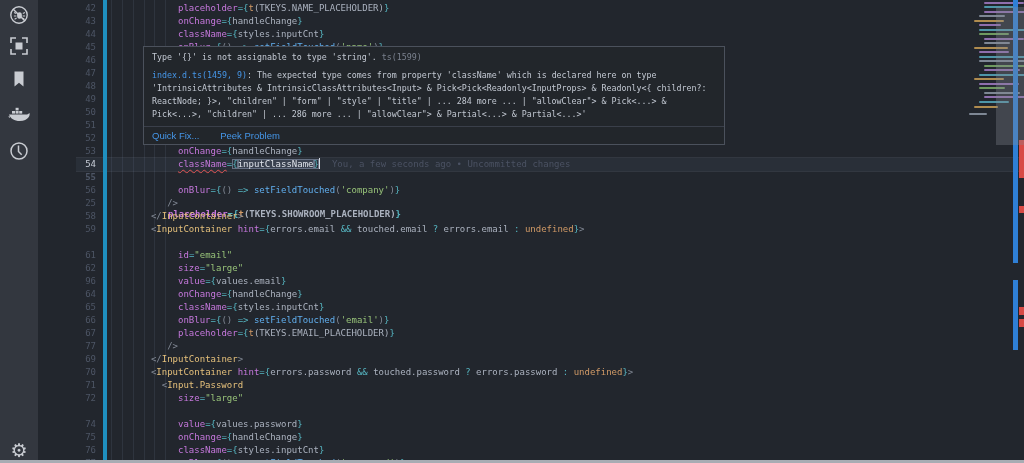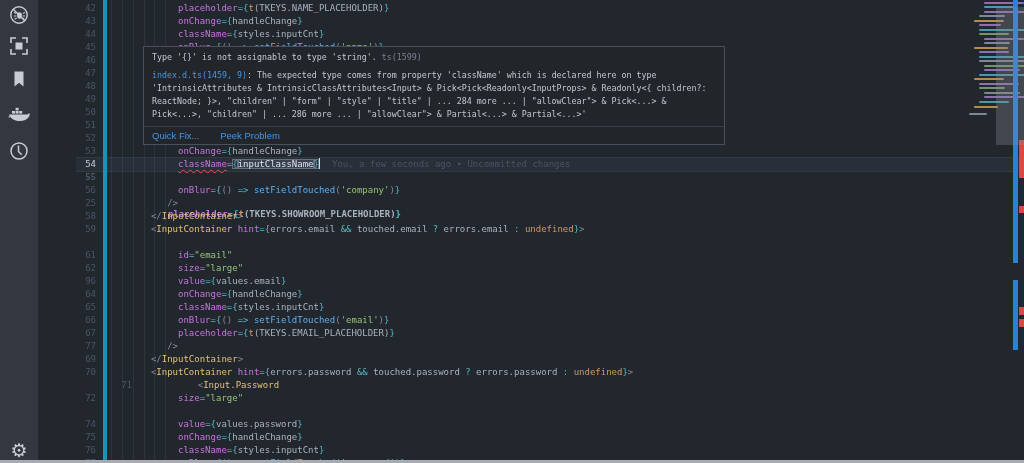--- a/index.html
+++ b/index.html
@@ -127,21 +127,21 @@
         <div class="row" style="top: 248.5px;"><span class="lnum">61</span><span class="code" style="padding-left: 65.04px;"><span class="t-a">id</span><span class="t-b">=</span><span class="t-s">"email"</span></span></div>
         <div class="row" style="top: 261.5px;"><span class="lnum">62</span><span class="code" style="padding-left: 65.04px;"><span class="t-a">size</span><span class="t-b">=</span><span class="t-s">"large"</span></span></div>
         <div class="row" style="top: 274.5px;"><span class="lnum">96</span><span class="code" style="padding-left: 65.04px;"><span class="t-a">value</span><span class="t-b">={</span><span class="t-i">values.email</span><span class="t-b">}</span></span></div>
         <div class="row" style="top: 287.5px;"><span class="lnum">64</span><span class="code" style="padding-left: 65.04px;"><span class="t-a">onChange</span><span class="t-b">={</span><span class="t-i">handleChange</span><span class="t-b">}</span></span></div>
         <div class="row" style="top: 300.5px;"><span class="lnum">65</span><span class="code" style="padding-left: 65.04px;"><span class="t-a">className</span><span class="t-b">={</span><span class="t-i">styles.inputCnt</span><span class="t-b">}</span></span></div>
         <div class="row" style="top: 313.5px;"><span class="lnum">66</span><span class="code" style="padding-left: 65.04px;"><span class="t-a">onBlur</span><span class="t-b">={</span><span class="t-p">() </span><span class="t-b">=&gt; </span><span class="t-f">setFieldTouched</span><span class="t-p">(</span><span class="t-s">'email'</span><span class="t-p">)</span><span class="t-b">}</span></span></div>
         <div class="row" style="top: 326.5px;"><span class="lnum">67</span><span class="code" style="padding-left: 65.04px;"><span class="t-a">placeholder</span><span class="t-b">={</span><span class="t-o">t</span><span class="t-i">(TKEYS.EMAIL_PLACEHOLDER)</span><span class="t-b">}</span></span></div>
         <div class="row" style="top: 339.5px;"><span class="lnum">77</span><span class="code" style="padding-left: 54.2px;"><span class="t-p">/&gt;</span></span></div>
         <div class="row" style="top: 352.5px;"><span class="lnum">69</span><span class="code" style="padding-left: 37.94px;"><span class="t-p">&lt;/</span><span class="t-c">InputContainer</span><span class="t-p">&gt;</span></span></div>
         <div class="row" style="top: 365.5px;"><span class="lnum">70</span><span class="code" style="padding-left: 37.94px;"><span class="t-p">&lt;</span><span class="t-c">InputContainer</span><span class="t-i"> </span><span class="t-a">hint</span><span class="t-b">={</span><span class="t-i">errors.password </span><span class="t-b">&amp;&amp; </span><span class="t-i">touched.password </span><span class="t-b">? </span><span class="t-i">errors.password </span><span class="t-b">: </span><span class="t-o">undefined</span><span class="t-b">}</span><span class="t-p">&gt;</span></span></div>
-        <div class="row" style="top: 378.5px; margin-left: 36px;"><span class="lnum">71</span><span class="code" style="padding-left: 48.78px;"><span class="t-p">&lt;</span><span class="t-c">Input.Password</span></span></div>
+        <div class="row" style="top: 378.5px;"><span class="lnum">71</span><span class="code" style="padding-left: 48.78px;"><span class="t-p">&lt;</span><span class="t-c">Input.Password</span></span></div>
         <div class="row" style="top: 391.5px;"><span class="lnum">72</span><span class="code" style="padding-left: 65.04px;"><span class="t-a">size</span><span class="t-b">=</span><span class="t-s">"large"</span></span></div>
         <div class="row" style="top: 417.5px;"><span class="lnum">74</span><span class="code" style="padding-left: 65.04px;"><span class="t-a">value</span><span class="t-b">={</span><span class="t-i">values.password</span><span class="t-b">}</span></span></div>
         <div class="row" style="top: 430.5px;"><span class="lnum">75</span><span class="code" style="padding-left: 65.04px;"><span class="t-a">onChange</span><span class="t-b">={</span><span class="t-i">handleChange</span><span class="t-b">}</span></span></div>
         <div class="row" style="top: 443.5px;"><span class="lnum">76</span><span class="code" style="padding-left: 65.04px;"><span class="t-a">className</span><span class="t-b">={</span><span class="t-i">styles.inputCnt</span><span class="t-b">}</span></span></div>
         <div class="row" style="top: 456.5px;"><span class="lnum">77</span><span class="code" style="padding-left: 65.04px;"><span class="t-a">onBlur</span><span class="t-b">={</span><span class="t-p">() </span><span class="t-b">=&gt; </span><span class="t-f">setFieldTouched</span><span class="t-p">(</span><span class="t-s">'password'</span><span class="t-p">)</span><span class="t-b">}</span></span></div>
       </div>
 
     <div id="hover">
       <div class="bd">
         <div class="errline"><span>Type '{}' is not assignable to type 'string'.</span><span class="errcode"> ts(1599)</span></div>

